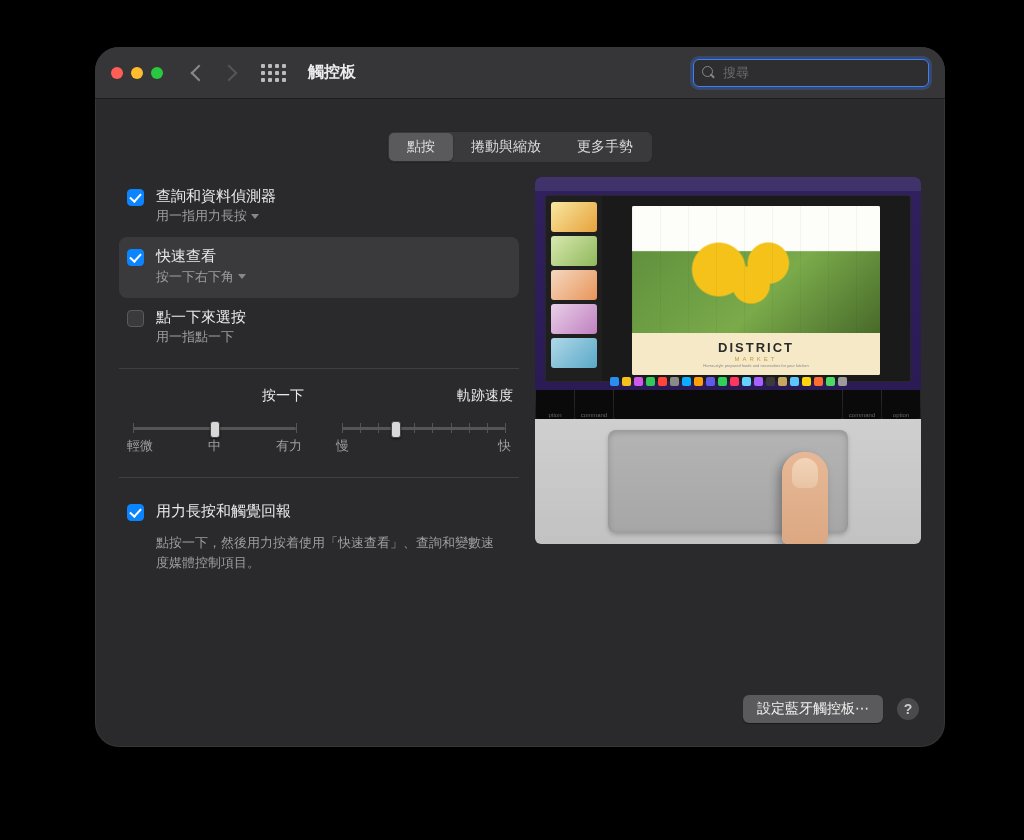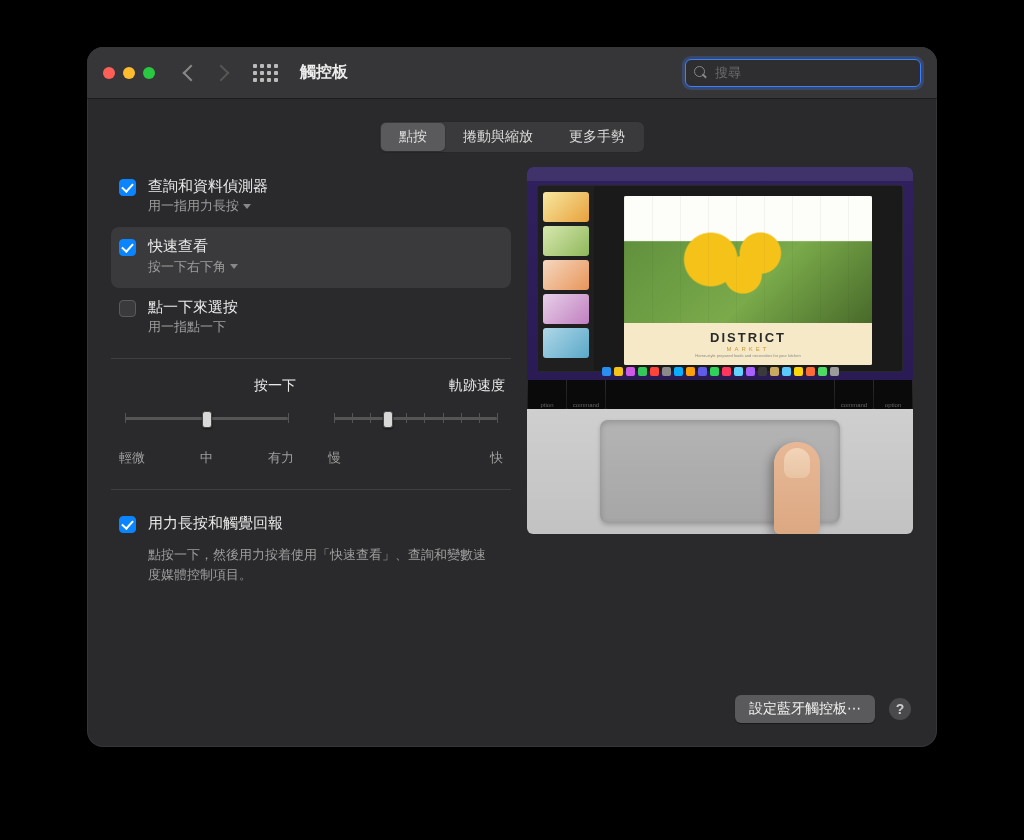--- a/index.html
+++ b/index.html
@@ -21,23 +21,23 @@
     --help:#4a4a4c;
   }
   *{box-sizing:border-box;font-family:-apple-system,BlinkMacSystemFont,"Helvetica Neue",Arial,sans-serif;}
   html,body{margin:0;height:100%;}
   body{
     background:var(--bg);
     width:1024px;height:840px;overflow:hidden;position:relative;
   }
   
   .win{
-    position:absolute;left:87px;top:47px;width:850px;height:700px;
+    position:absolute;left:95px;top:47px;width:850px;height:700px;
     background:var(--win);
-    border-radius:16px;
+    border-radius:24px;
     box-shadow:0 30px 80px rgba(0,0,0,.7),0 0 0 1px rgba(255,255,255,.06) inset;
     overflow:hidden;
   }
   
   .toolbar{
     height:52px;background:var(--win-top);
     display:flex;align-items:center;padding:0 16px;gap:16px;
     border-bottom:1px solid #1d1d1e;
   }
   .traffic{display:flex;gap:8px;}
@@ -57,21 +57,21 @@
     display:flex;align-items:center;padding:0 8px;gap:6px;
     box-shadow:0 0 0 3px rgba(60,127,255,.25);
   }
   .search input{flex:1;background:none;border:none;outline:none;color:var(--text);font-size:13px;}
   .search input::placeholder{color:#6a6a6c;}
   .mag{width:13px;height:13px;position:relative;}
   .mag::before{content:"";position:absolute;width:9px;height:9px;border:1.5px solid #888;border-radius:50%;}
   .mag::after{content:"";position:absolute;width:5px;height:1.5px;background:#888;transform:rotate(45deg);left:8px;top:9px;}
 
   
-  .segwrap{display:flex;justify-content:center;margin-top:22px;}
+  .segwrap{display:flex;justify-content:center;margin-top:32px;}
   .seg{display:flex;background:var(--seg-bg);border-radius:7px;padding:2px;box-shadow:0 0 0 1px rgba(0,0,0,.3) inset;}
   .seg button{
     border:none;background:none;color:#ddd;font-size:14px;padding:5px 18px;border-radius:5px;cursor:pointer;
   }
   .seg button.active{background:var(--seg-active);box-shadow:0 1px 2px rgba(0,0,0,.3);}
 
   
   .body{display:flex;padding:14px 24px 0 24px;gap:16px;}
   .left{flex:0 0 400px;}
   .right{flex:1;min-width:0;}
@@ -97,21 +97,21 @@
   .divider{height:1px;background:var(--divider);margin:10px 0 18px 0;}
 
   
   .sliders{display:flex;gap:30px;padding:0 6px;}
   .sliderblock{flex:1;text-align:right;}
   .sliderblock .slabel{color:var(--text);font-size:14px;margin-bottom:14px;}
   .track{position:relative;height:18px;margin:0 8px;}
   .track .bar{height:3px;background:#555;border-radius:2px;position:absolute;left:0;right:0;top:8px;}
   .tick{position:absolute;width:1px;height:10px;background:#555;top:4px;}
   .thumb{position:absolute;top:2px;width:10px;height:17px;background:#d8d8d8;border-radius:3px;border:1px solid #444;box-shadow:0 1px 2px rgba(0,0,0,.6);transform:translateX(-50%);}
-  .slabels{display:flex;justify-content:space-between;color:var(--text-dim);font-size:13px;margin-top:22px;padding:0 2px;}
+  .slabels{display:flex;justify-content:space-between;color:var(--text-dim);font-size:13px;margin-top:0;padding:0 2px;}
 
   
   .force{display:flex;align-items:flex-start;gap:12px;padding:6px 8px;}
   .force .txt .ft{color:var(--text);font-size:15px;}
   .force .txt .fd{color:var(--text-dim);font-size:13px;line-height:1.5;margin-top:12px;max-width:350px;}
 
   
   .preview{
     width:100%;height:367px;border-radius:6px;overflow:hidden;position:relative;
     background:#111;display:flex;flex-direction:column;

